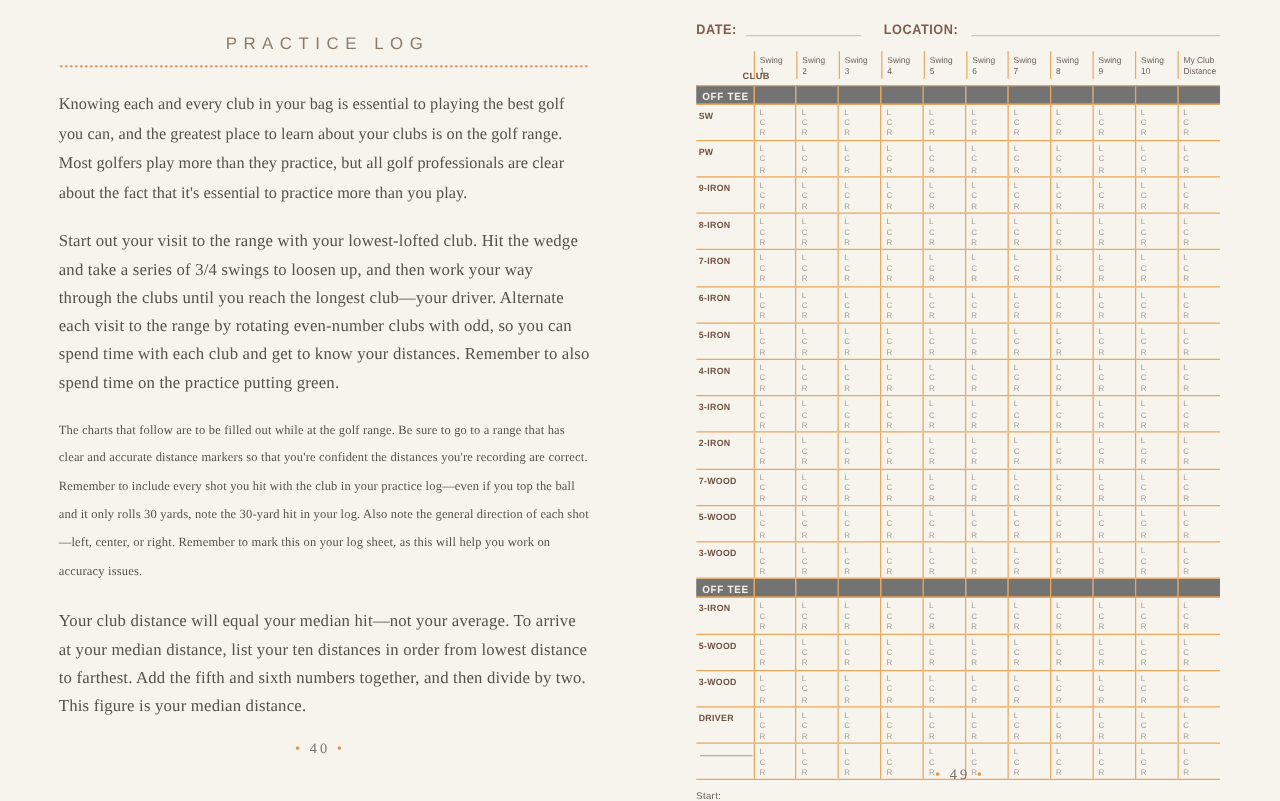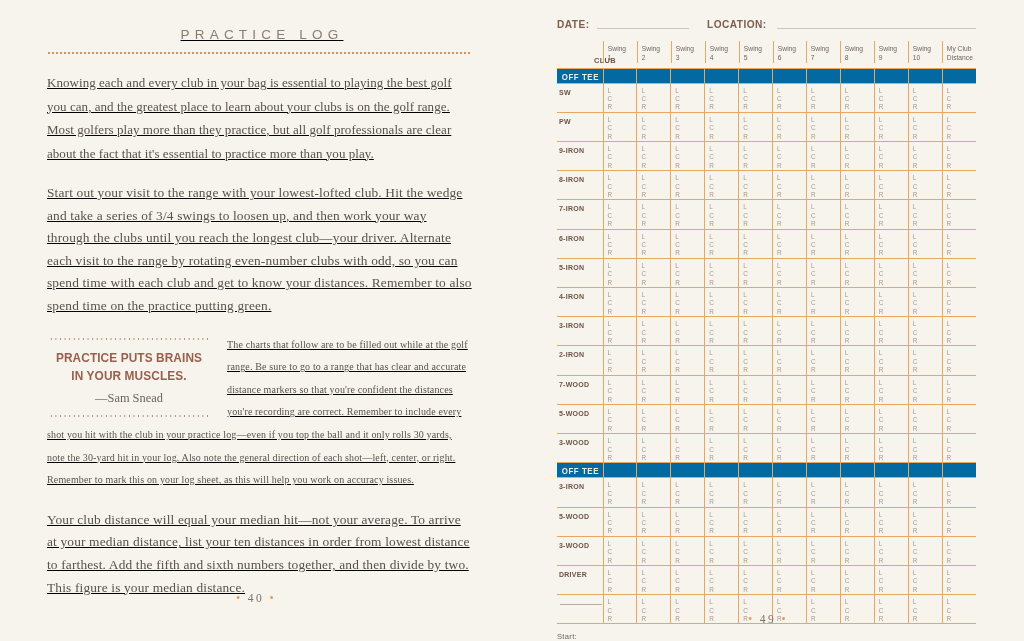--- a/index.html
+++ b/index.html
@@ -15,21 +15,20 @@
 
   .spread { display: flex; width: 1024px; height: 641px; }
 
   
   .page-left {
     width: 512px;
     height: 620px;
     background: #f7f4ed;
     padding: 22px 40px 0 47px;
     position: relative;
-    text-decoration: underline;
   }
 
   .page-title {
     text-align: center;
     font-family: "Liberation Sans", sans-serif;
     font-size: 13.5px;
     letter-spacing: 5.2px;
     color: #8d7b6a;
     font-weight: 400;
     padding-left: 5px;
@@ -166,21 +165,21 @@
     font-family: "Liberation Sans", sans-serif;
     font-weight: 700;
     font-size: 7.4px;
     letter-spacing: 0.35px;
     color: #6d5244;
     padding: 15px 0 0 2px;
     margin-left: 35px;
   }
 
   tr.band td {
-    background: #0369a1;
+    background: #737373;
     height: 15px;
     border-bottom: 1.4px solid #e8a75e;
   }
   tr.band td.cell { border-left: 1.4px solid #e8a75e; }
   .band-label {
     font-family: "Liberation Sans", sans-serif;
     font-weight: 700;
     font-size: 8.3px;
     letter-spacing: 0.6px;
     color: #f2ede3;
@@ -235,29 +234,20 @@
   <div class="page-left">
 
     <div class="page-title">PRACTICE LOG</div>
     <div class="dotted-rule"></div>
 
     <p class="body-p lead">Knowing each and every club in your bag is essential to playing the best golf you can, and the greatest place to learn about your clubs is on the golf range. Most golfers play more than they practice, but all golf professionals are clear about the fact that it's essential to practice more than you play.</p>
 
     <p class="body-p small">Start out your visit to the range with your lowest-lofted club. Hit the wedge and take a series of 3/4 swings to loosen up, and then work your way through the clubs until you reach the longest club—your driver. Alternate each visit to the range by rotating even-number clubs with odd, so you can spend time with each club and get to know your distances. Remember to also spend time on the practice putting green.</p>
 
     <div class="quote-wrap">
-      <div class="pullquote">
-        <div class="pq-rule"></div>
-        <div class="pq-text">
-          <div>PRACTICE PUTS BRAINS</div>
-          <div>IN YOUR MUSCLES.</div>
-        </div>
-        <div class="pq-attr">—Sam Snead</div>
-        <div class="pq-rule"></div>
-      </div>
       <div class="flowtext">The charts that follow are to be filled out while at the golf range. Be sure to go to a range that has clear and accurate distance markers so that you're confident the distances you're recording are correct. Remember to include every shot you hit with the club in your practice log—even if you top the ball and it only rolls 30 yards, note the 30-yard hit in your log. Also note the general direction of each shot—left, center, or right. Remember to mark this on your log sheet, as this will help you work on accuracy issues.</div>
       <div style="clear:both"></div>
     </div>
 
     <p class="body-p small">Your club distance will equal your median hit—not your average. To arrive at your median distance, list your ten distances in order from lowest distance to farthest. Add the fifth and sixth numbers together, and then divide by two. This figure is your median distance.</p>
 
     <div class="folio">
       <span class="dot">•</span>
       <span>40</span>
       <span class="dot">•</span>

